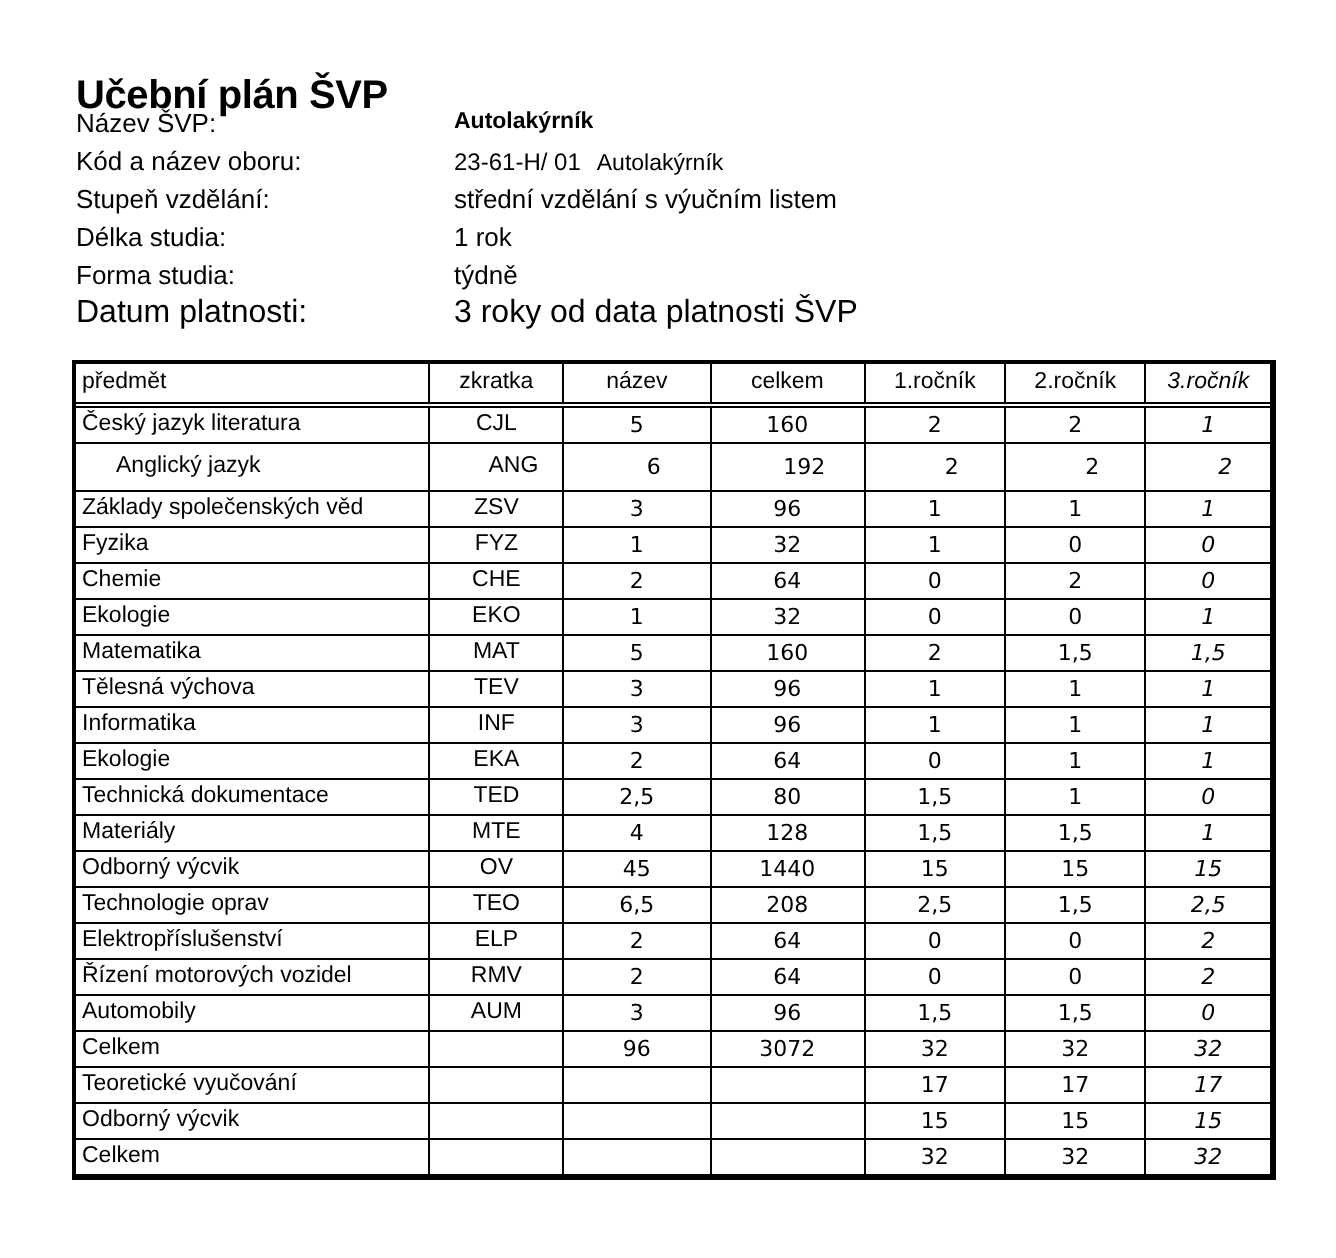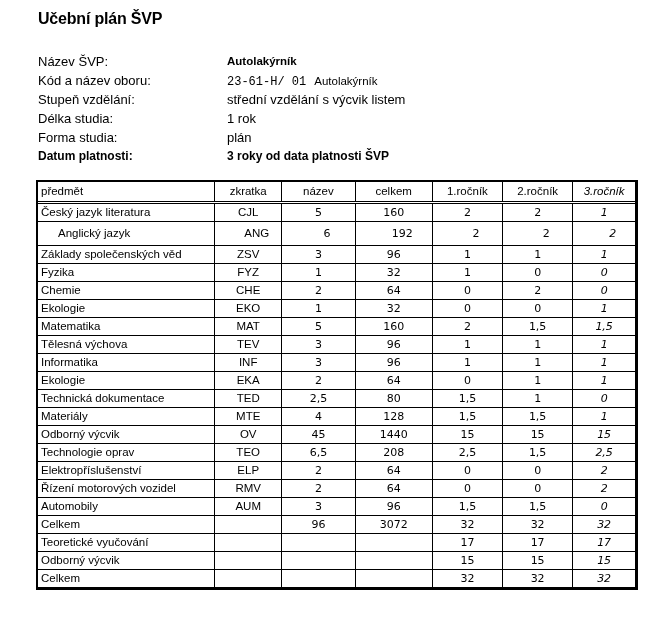--- a/index.html
+++ b/index.html
@@ -1,30 +1,30 @@
 <!DOCTYPE html>
 <html><head>
 <meta charset="utf-8">
 <style>
   html, body { margin: 0; padding: 0; background: #ffffff; }
   body {
     width: 668px; height: 629px; position: relative; overflow: hidden;
     font-family: "Liberation Sans", "DejaVu Sans", sans-serif; color: #000;
   }
   .title {
-    position: absolute; left: 38px; top: 10px;
-    font-size: 16px; font-weight: bold; letter-spacing: -0.2px;
+    position: absolute; left: 38px; top: 37px;
+    font-size: 20px; font-weight: bold; letter-spacing: -0.2px;
   }
   .meta { position: absolute; left: 38px; top: 52px; width: 600px; }
   .meta-row { position: relative; height: 19px; font-size: 13px; line-height: 19px; }
-  .meta-row.small { font-size: 12px; font-weight: bold; }
+  .meta-row.small { font-size: 16px; }
   .meta-label { position: absolute; left: 0; text-align: center; }
   .meta-value { position: absolute; left: 189px; white-space: nowrap; }
   .meta-value.bold { font-weight: bold; font-size: 11.5px; }
-  .meta-value .code { font-family: Liberation Mono, monospace; font-size: 12px; text-align: right; }
+  .meta-value .code { font-family: Liberation Sans, sans-serif; font-size: 12px; text-align: right; }
   .meta-value .code-name { font-size: 11.5px; margin-left: 8px; }
 
   .table-wrap {
     position: absolute; left: 36px; top: 180px;
     width: 597px;
     border: 2px solid #000;
     border-bottom-width: 3px; border-right-width: 3px;
   }
   table { border-collapse: collapse; width: 100%; table-layout: fixed; font-size: 11.5px; }
   td, th { border: 1px solid #000; padding: 0 3px; height: 17px; line-height: 17px; font-weight: normal; }
@@ -48,29 +48,29 @@
     <span class="meta-value bold">Autolakýrník</span>
   </div>
   <div class="meta-row">
     <span class="meta-label">Kód a název oboru:</span>
     <span class="meta-value">
       <span class="code">23-61-H/ 01</span><span class="code-name">Autolakýrník</span>
     </span>
   </div>
   <div class="meta-row">
     <span class="meta-label">Stupeň vzdělání:</span>
-    <span class="meta-value">střední vzdělání s výcvik listem</span>
+    <span class="meta-value">střední vzdělání s výučním listem</span>
   </div>
   <div class="meta-row">
     <span class="meta-label">Délka studia:</span>
     <span class="meta-value">1 rok</span>
   </div>
   <div class="meta-row">
     <span class="meta-label">Forma studia:</span>
-    <span class="meta-value">plán</span>
+    <span class="meta-value">týdně</span>
   </div>
   <div class="meta-row small">
     <span class="meta-label">Datum platnosti:</span>
     <span class="meta-value">3 roky od data platnosti ŠVP</span>
   </div>
 </div>
 
 <div class="table-wrap">
   <table>
     <colgroup>

